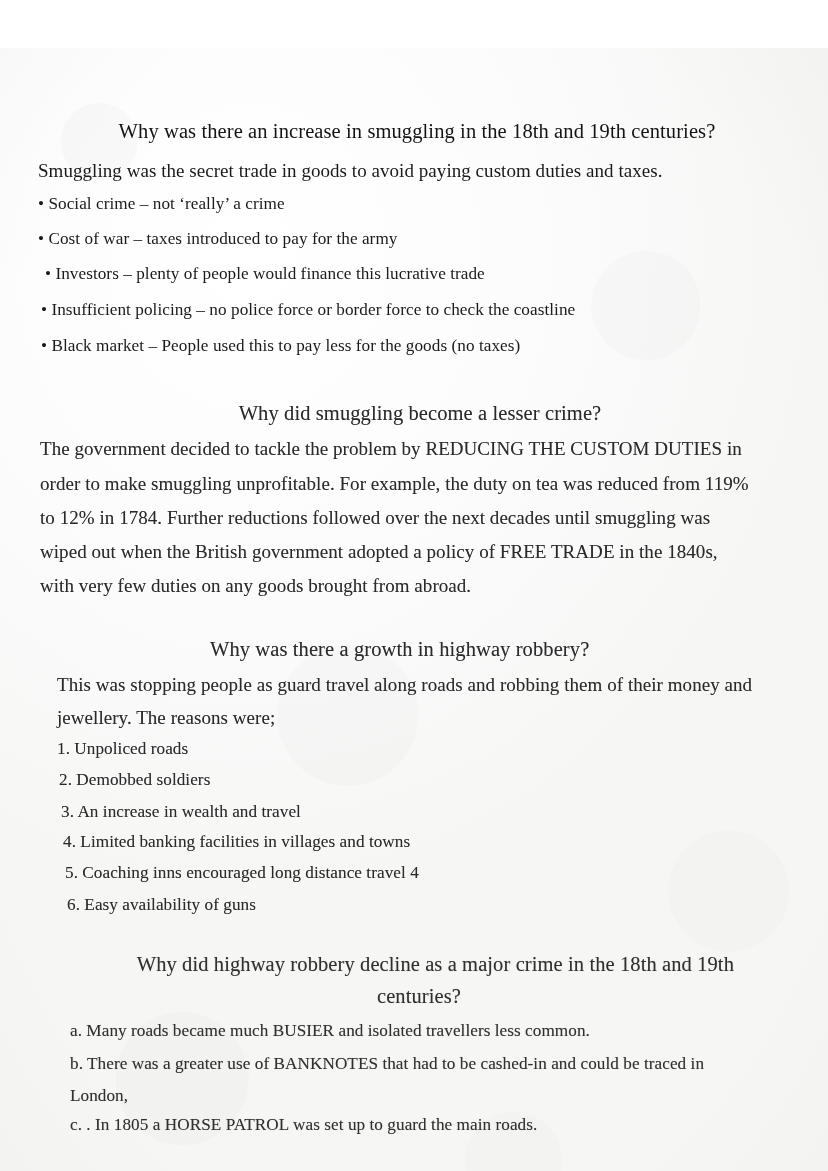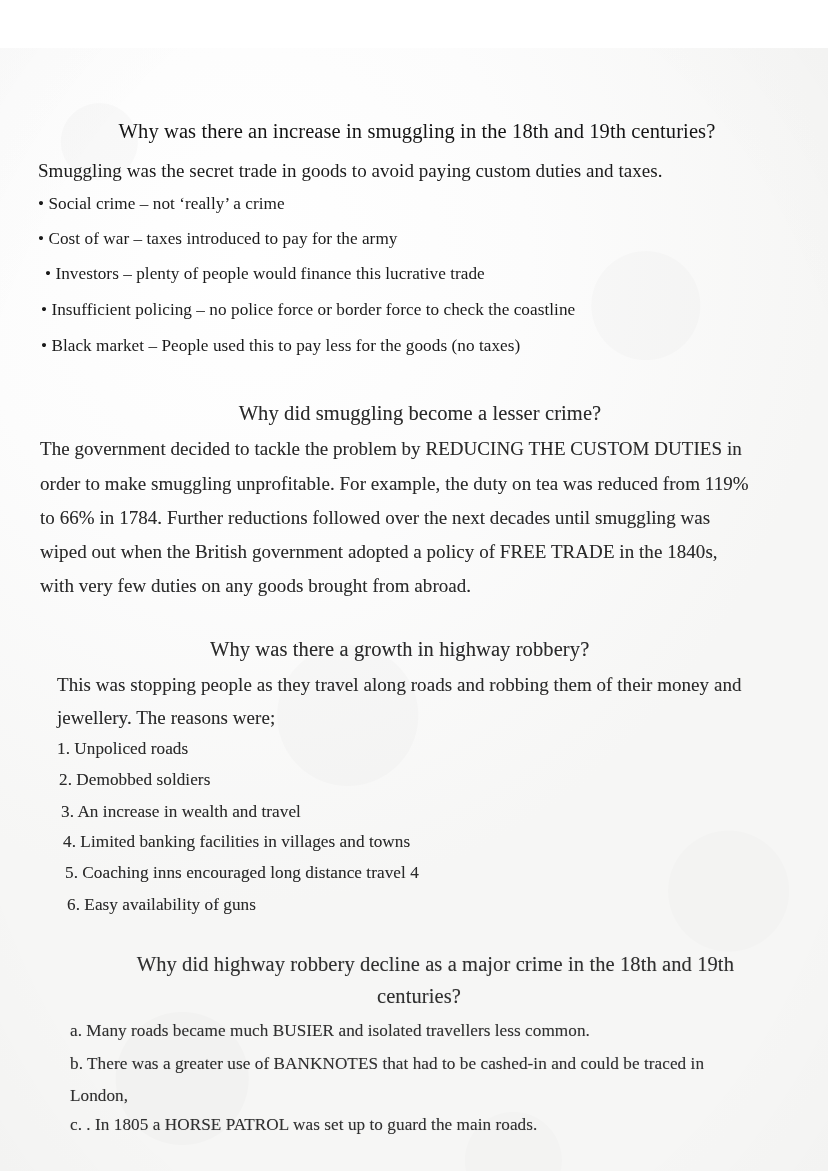--- a/index.html
+++ b/index.html
@@ -140,32 +140,32 @@
     </section>
 
     <section class="sec-soft">
 
       <div class="ln heading" style="left:150px; top:352px; width:540px; ">Why did smuggling become a lesser crime?</div>
 
       <div class="ln body-line" style="left:40px; top:389px;">The government decided to tackle the problem by REDUCING THE CUSTOM DUTIES in</div>
 
       <div class="ln body-line" style="left:40px; top:424px;">order to make smuggling unprofitable. For example, the duty on tea was reduced from 119%</div>
 
-      <div class="ln body-line" style="left:40px; top:458px;">to 66% in 1784. Further reductions followed over the next decades until smuggling was</div>
+      <div class="ln body-line" style="left:40px; top:458px;">to 12% in 1784. Further reductions followed over the next decades until smuggling was</div>
 
       <div class="ln body-line" style="left:40px; top:492px;">wiped out when the British government adopted a policy of FREE TRADE in the 1840s,</div>
 
       <div class="ln body-line" style="left:40px; top:526px;">with very few duties on any goods brought from abroad.</div>
     </section>
 
     <section class="sec-soft">
 
       <div class="ln heading" style="left:210px; top:588px; width:380px; text-align:left;">Why was there a growth in highway robbery?</div>
 
-      <div class="ln body-line" style="left:57px; top:625px;">This was stopping people as they travel along roads and robbing them of their money and</div>
+      <div class="ln body-line" style="left:57px; top:625px;">This was stopping people as guard travel along roads and robbing them of their money and</div>
 
       <div class="ln body-line" style="left:57px; top:658px;">jewellery. The reasons were;</div>
 
       <div class="ln list-line" style="left:57px; top:690px;">1. Unpoliced roads</div>
 
       <div class="ln list-line" style="left:59px; top:721px;">2. Demobbed soldiers</div>
 
       <div class="ln list-line" style="left:61px; top:753px;">3. An increase in wealth and travel</div>
 
       <div class="ln list-line" style="left:63px; top:783px;">4. Limited banking facilities in villages and towns</div>

